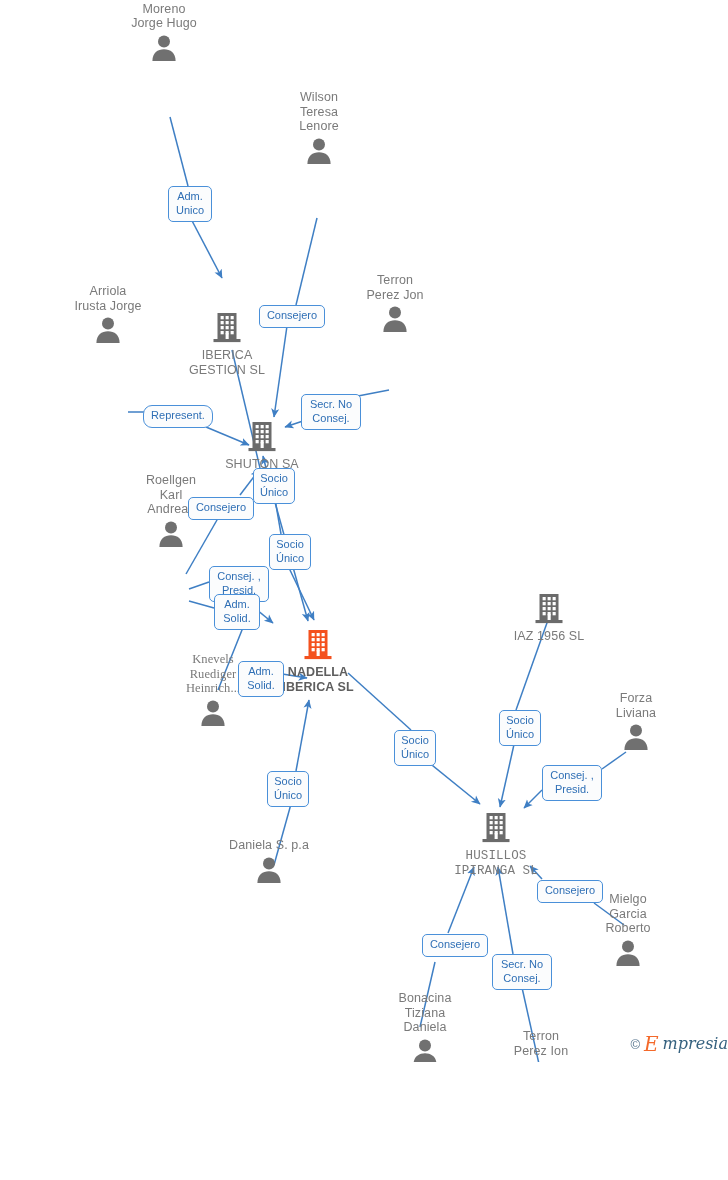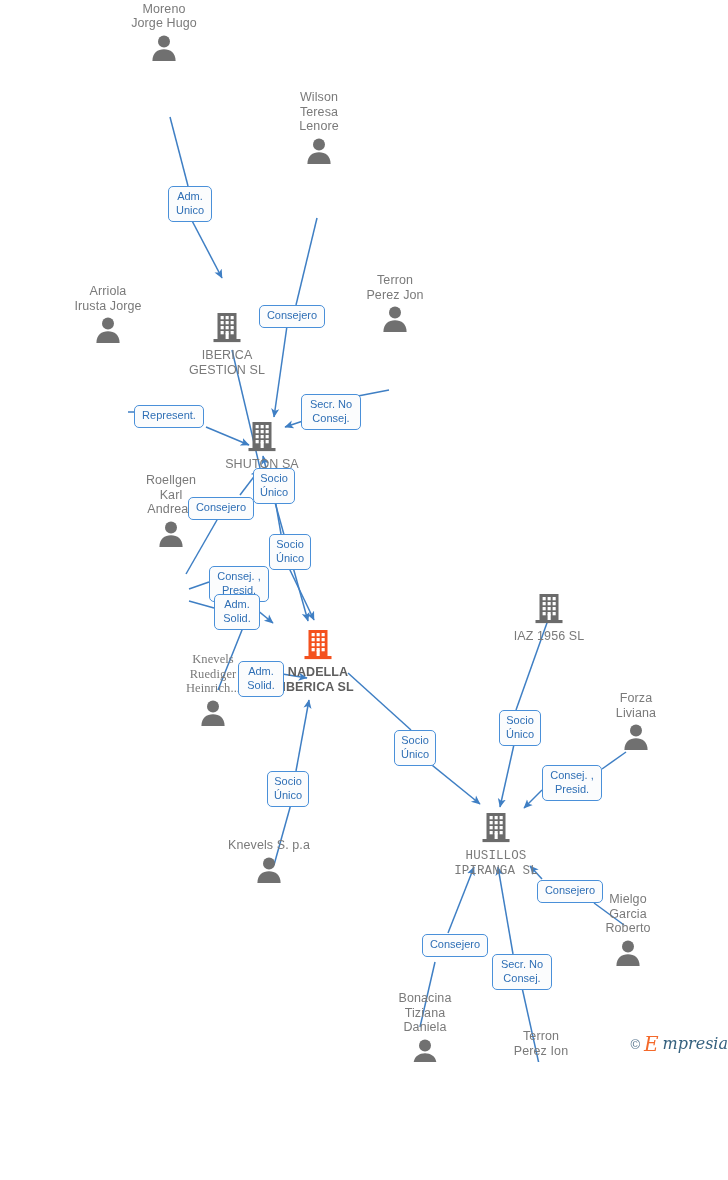--- a/index.html
+++ b/index.html
@@ -311,21 +311,21 @@
             <rect x="13.6" y="22.2" width="3.1" height="5.8" fill="#ffffff"></rect>
           </svg></span>
         <span class="caption">HUSILLOS
 IPIRANGA  SL</span>
       </div>
       <div class="node person" style="left: 261px; top: 838px;">
         <span class="glyph"><svg width="30" height="30" viewBox="0 0 30 30">
             <circle cx="15" cy="8.6" r="6.0" fill="#707070"></circle>
             <path d="M3.4,28 C3.4,20.0 8.6,16.3 15,16.3 C21.4,16.3 26.6,20.0 26.6,28 Z" fill="#707070"></path>
           </svg></span>
-        <span class="caption">Knevels S. p.a</span>
+        <span class="caption">Daniela S. p.a</span>
       </div>
       <div class="node person" style="left: 620px; top: 892px;">
         <span class="glyph"><svg width="30" height="30" viewBox="0 0 30 30">
             <circle cx="15" cy="8.6" r="6.0" fill="#707070"></circle>
             <path d="M3.4,28 C3.4,20.0 8.6,16.3 15,16.3 C21.4,16.3 26.6,20.0 26.6,28 Z" fill="#707070"></path>
           </svg></span>
         <span class="caption">Mielgo
 Garcia
 Roberto</span>
       </div>
@@ -344,21 +344,21 @@
             <path d="M3.4,28 C3.4,20.0 8.6,16.3 15,16.3 C21.4,16.3 26.6,20.0 26.6,28 Z" fill="#707070"></path>
           </svg></span>
         <span class="caption">Terron
 Perez Ion</span>
       </div>
     </div>
   <div id="labels-layer">
       <div class="rel" style="left: 160px; top: 186px; width: 44px;"><span>Adm.
 Unico</span></div>
       <div class="rel" style="left: 251px; top: 305px; width: 66px;"><span>Consejero</span></div>
-      <div class="rel" style="left: 126px; top: 405px; width: 70px;"><span>Represent.</span></div>
+      <div class="rel" style="left: 135px; top: 405px; width: 70px; border-radius: 9px;"><span>Represent.</span></div>
       <div class="rel" style="left: 293px; top: 394px; width: 60px;"><span>Secr.  No
 Consej.</span></div>
       <div class="rel" style="left: 245px; top: 468px; width: 42px;"><span>Socio
 Único</span></div>
       <div class="rel" style="left: 180px; top: 497px; width: 66px;"><span>Consejero</span></div>
       <div class="rel" style="left: 261px; top: 534px; width: 42px;"><span>Socio
 Único</span></div>
       <div class="rel" style="left: 201px; top: 566px; width: 60px;"><span>Consej. ,
 Presid.</span></div>
       <div class="rel" style="left: 206px; top: 594px; width: 46px;"><span>Adm.

